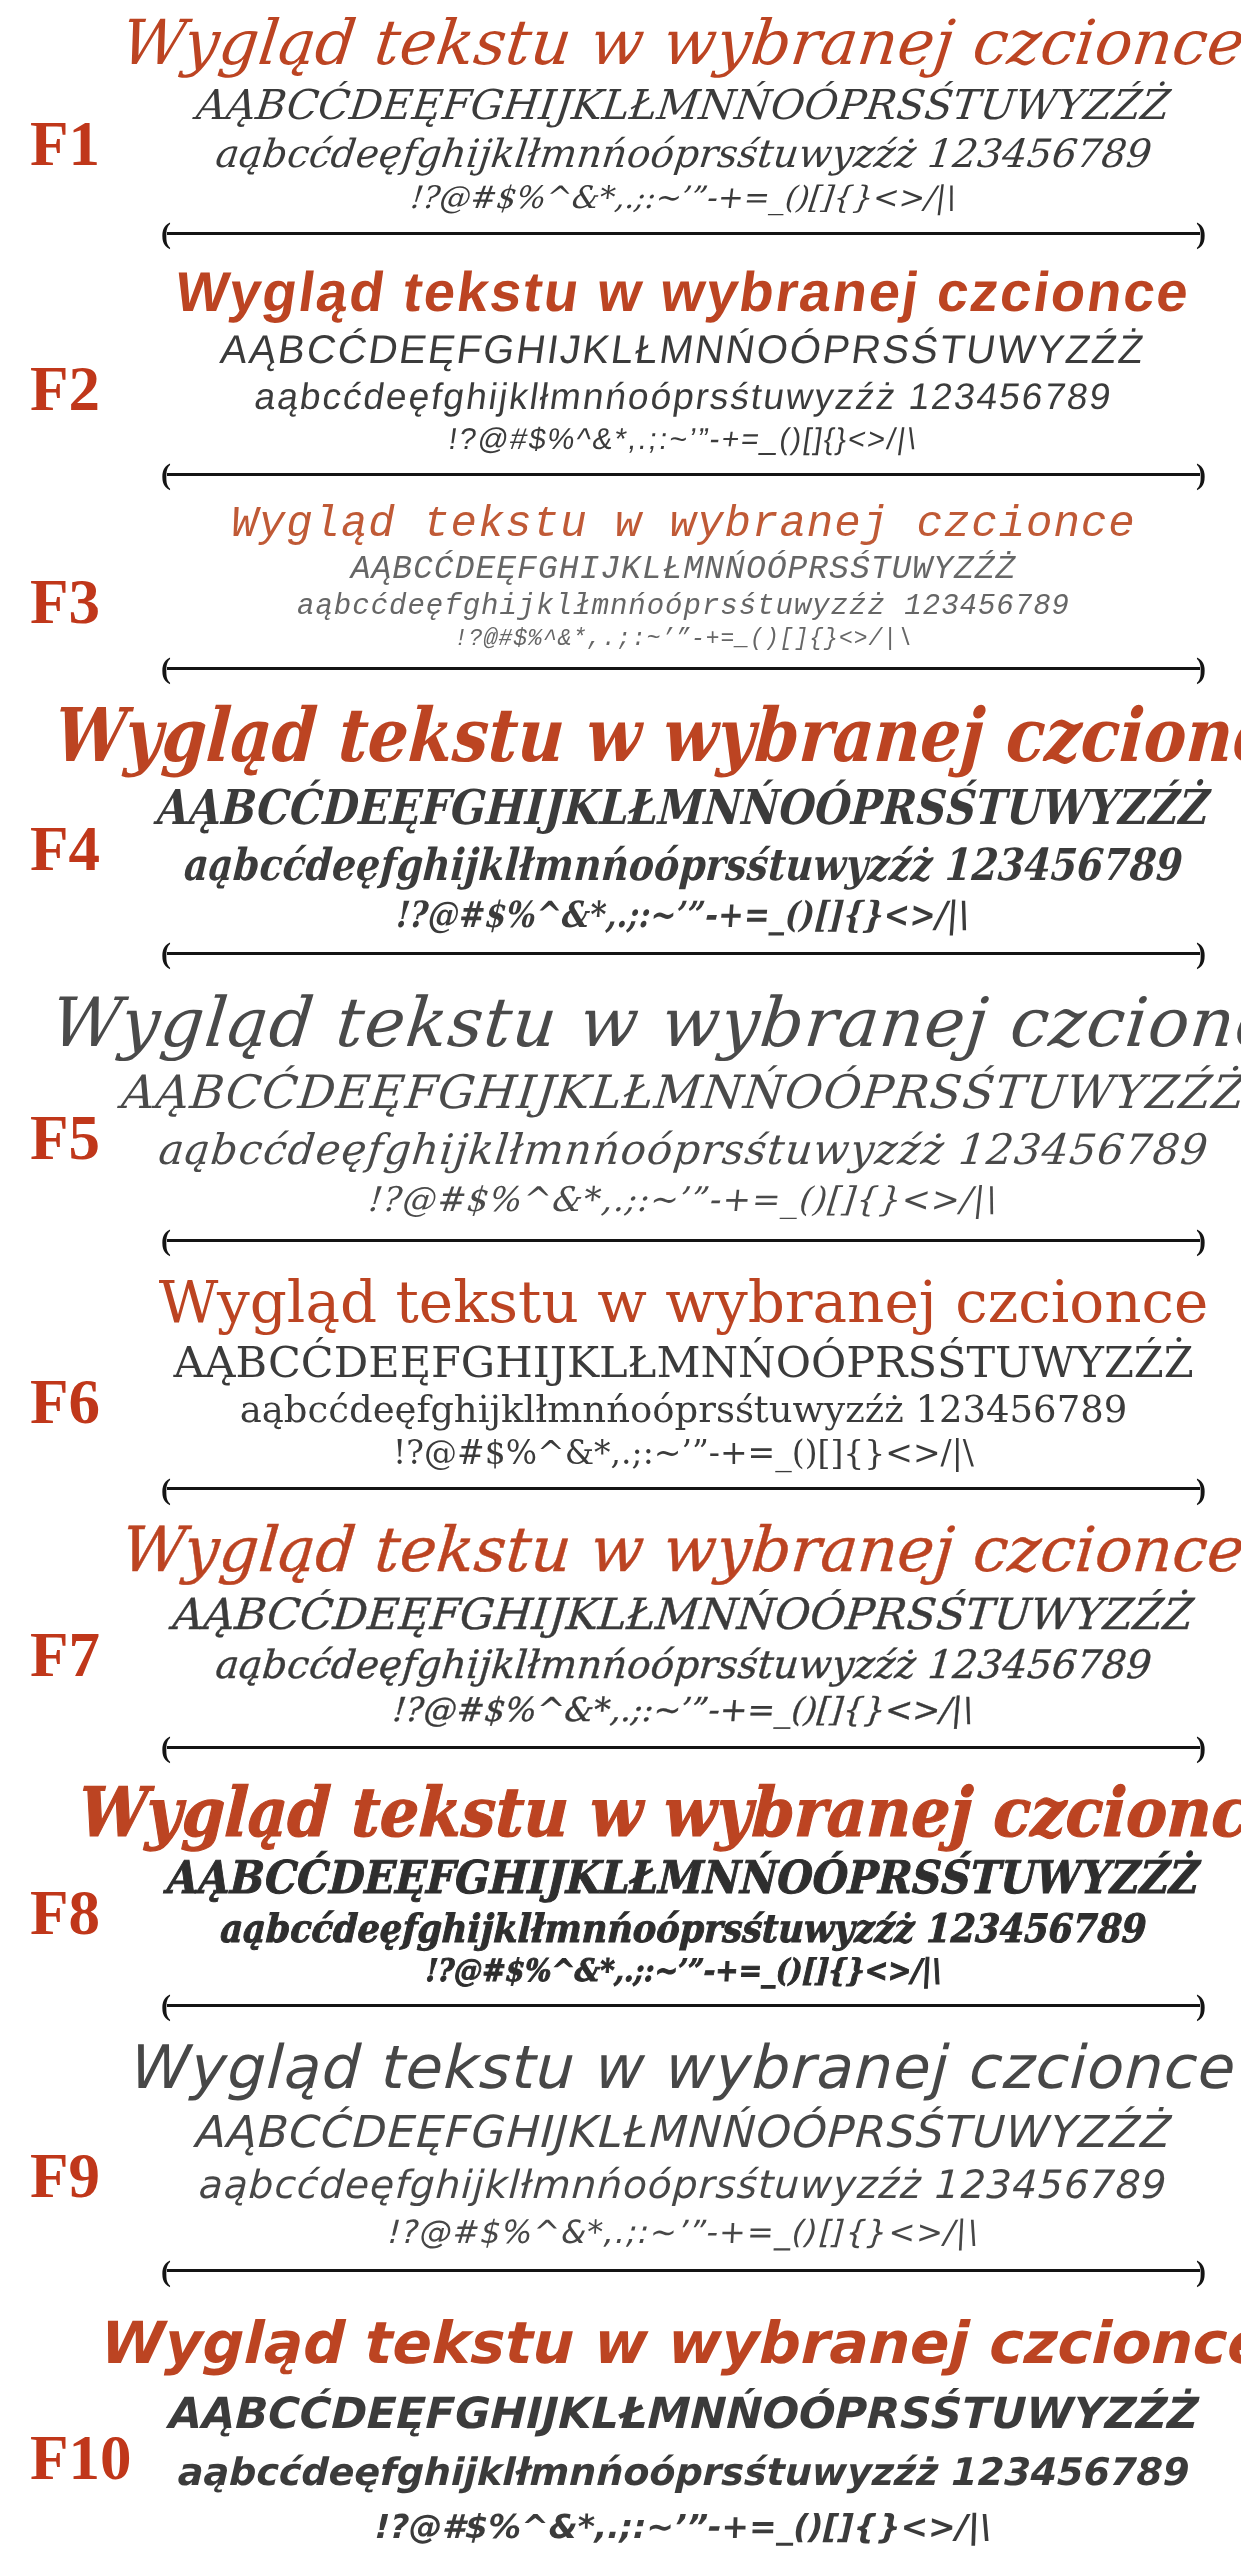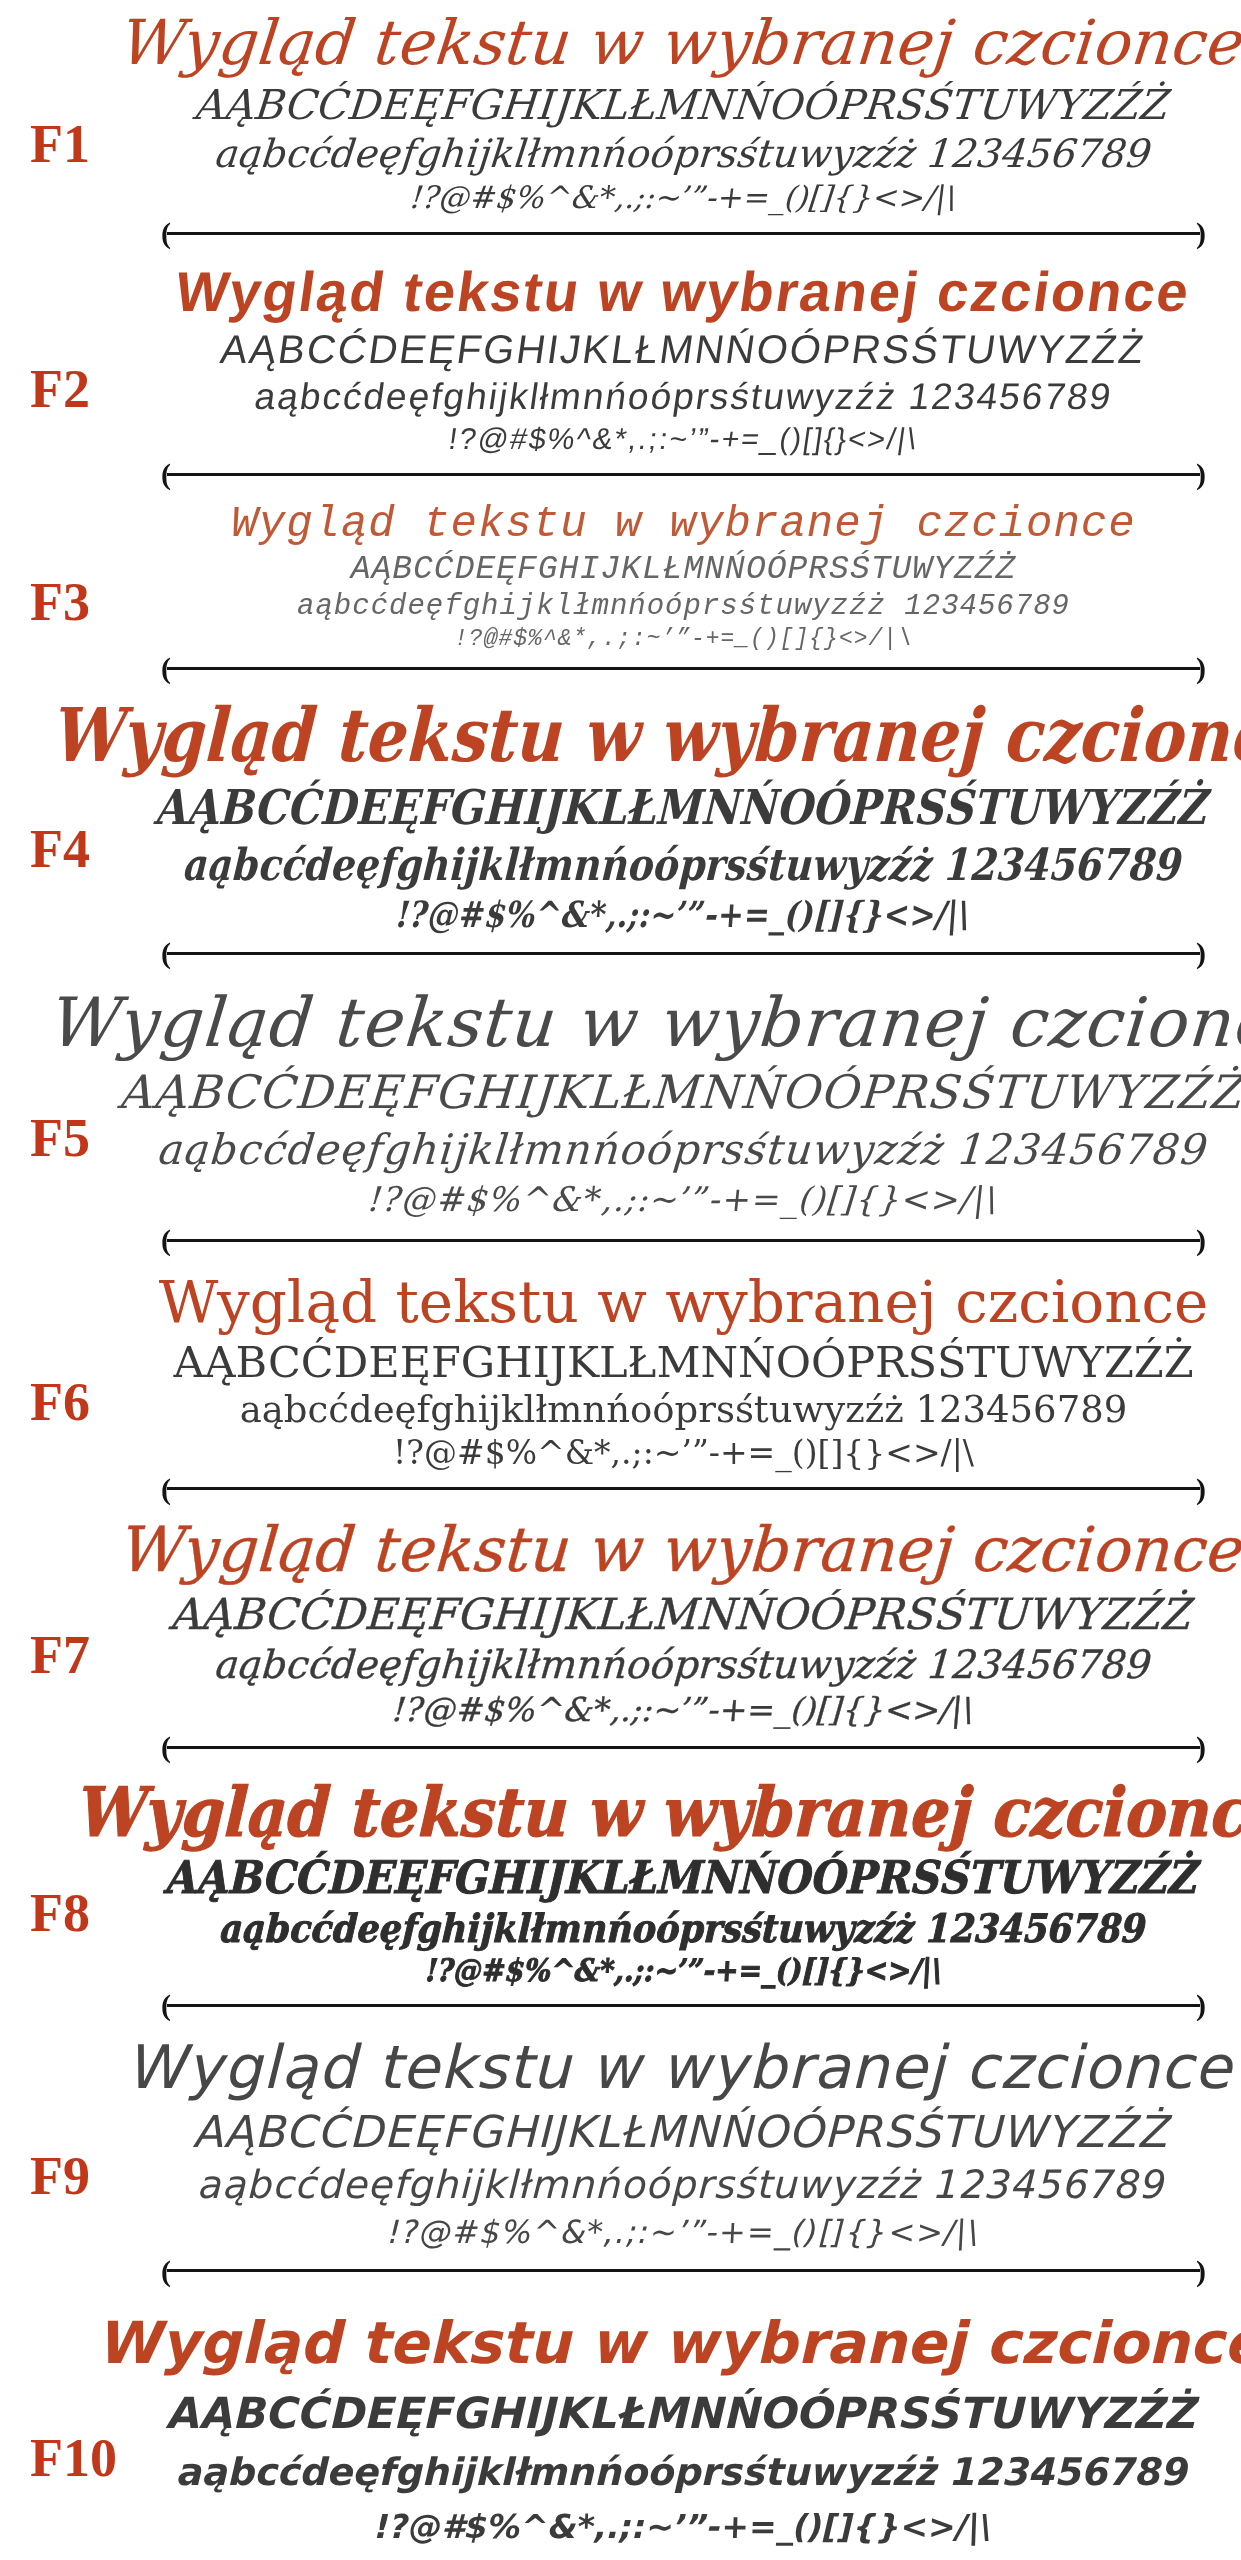--- a/index.html
+++ b/index.html
@@ -11,21 +11,21 @@
   .block{
     position:relative;display:flex;flex-direction:column;
     justify-content:space-evenly;align-items:center;
     box-sizing:border-box;padding:4px 24px 0 150px;text-align:center;
   }
   .line{white-space:nowrap;line-height:1.08;}
   .title{color:#bc4422;}
   .label{
     position:absolute;left:30px;top:57%;transform:translateY(-50%);
     font-family:"Liberation Serif",serif;font-weight:bold;
-    color:#c0371a;line-height:.9;font-size:54px;
+    color:#c0371a;line-height:.9;font-size:63px;
   }
   
   .divider{display:flex;align-items:center;width:1045px;margin:2px auto 2px;height:22px;flex:none;align-self:center;}
   .tip{font-family:"Liberation Serif",serif;font-size:30px;font-weight:bold;color:#141414;line-height:22px;flex:none;}
   .rule{flex:1;border-top:3px solid #141414;margin:0 -4px;height:0;}
 
   
   
   .b1{height:252px;}
   .b1 .line{font-family:"DejaVu Serif",serif;font-style:italic;transform:skewX(-7deg);}

